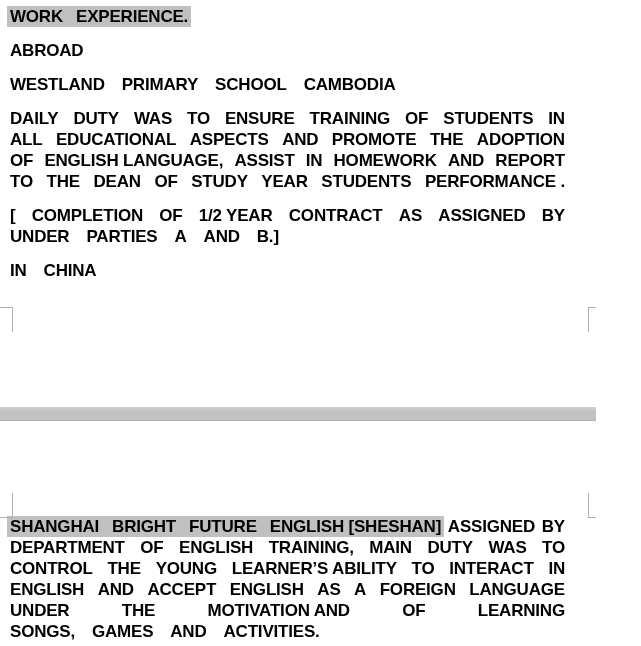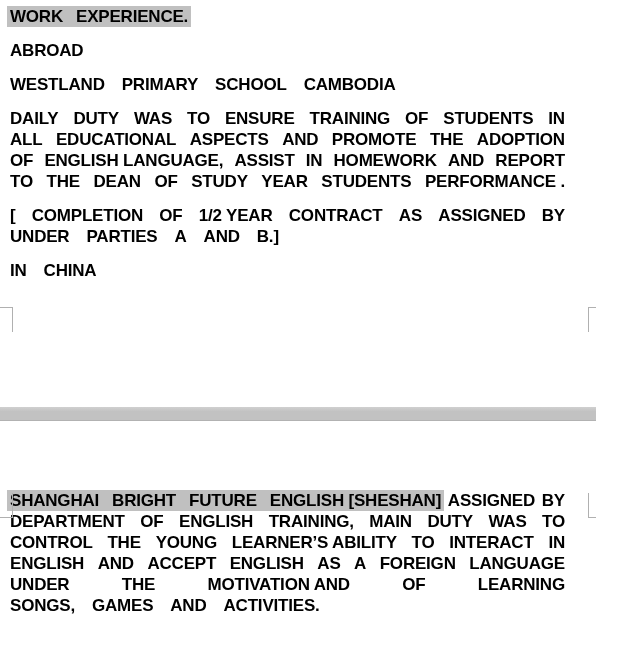--- a/index.html
+++ b/index.html
@@ -9,21 +9,21 @@
     overflow:hidden;
     background:#ffffff;
     font-family:"Liberation Sans","DejaVu Sans",sans-serif;
     font-weight:700;
     color:var(--text,#000);
     font-size:17px;
     letter-spacing:-0.2px;
   }
   .page{position:absolute;left:0;width:641px;background:var(--page-bg,#fff);box-sizing:border-box;}
   .page-1{top:0;height:407px;padding-top:6px;}
-  .page-2{top:421px;height:225px;padding-top:69px;}
+  .page-2{top:421px;height:225px;padding-top:95px;}
   .content{padding-left:10px;width:555px;}
   .paragraph{margin:0 0 13px 0;}
   .line{
     display:flex;
     align-items:baseline;
     height:21px;
     line-height:21px;
   }
   .line.just{justify-content:space-between;}
   .line.nat{justify-content:flex-start;gap:17px;}

